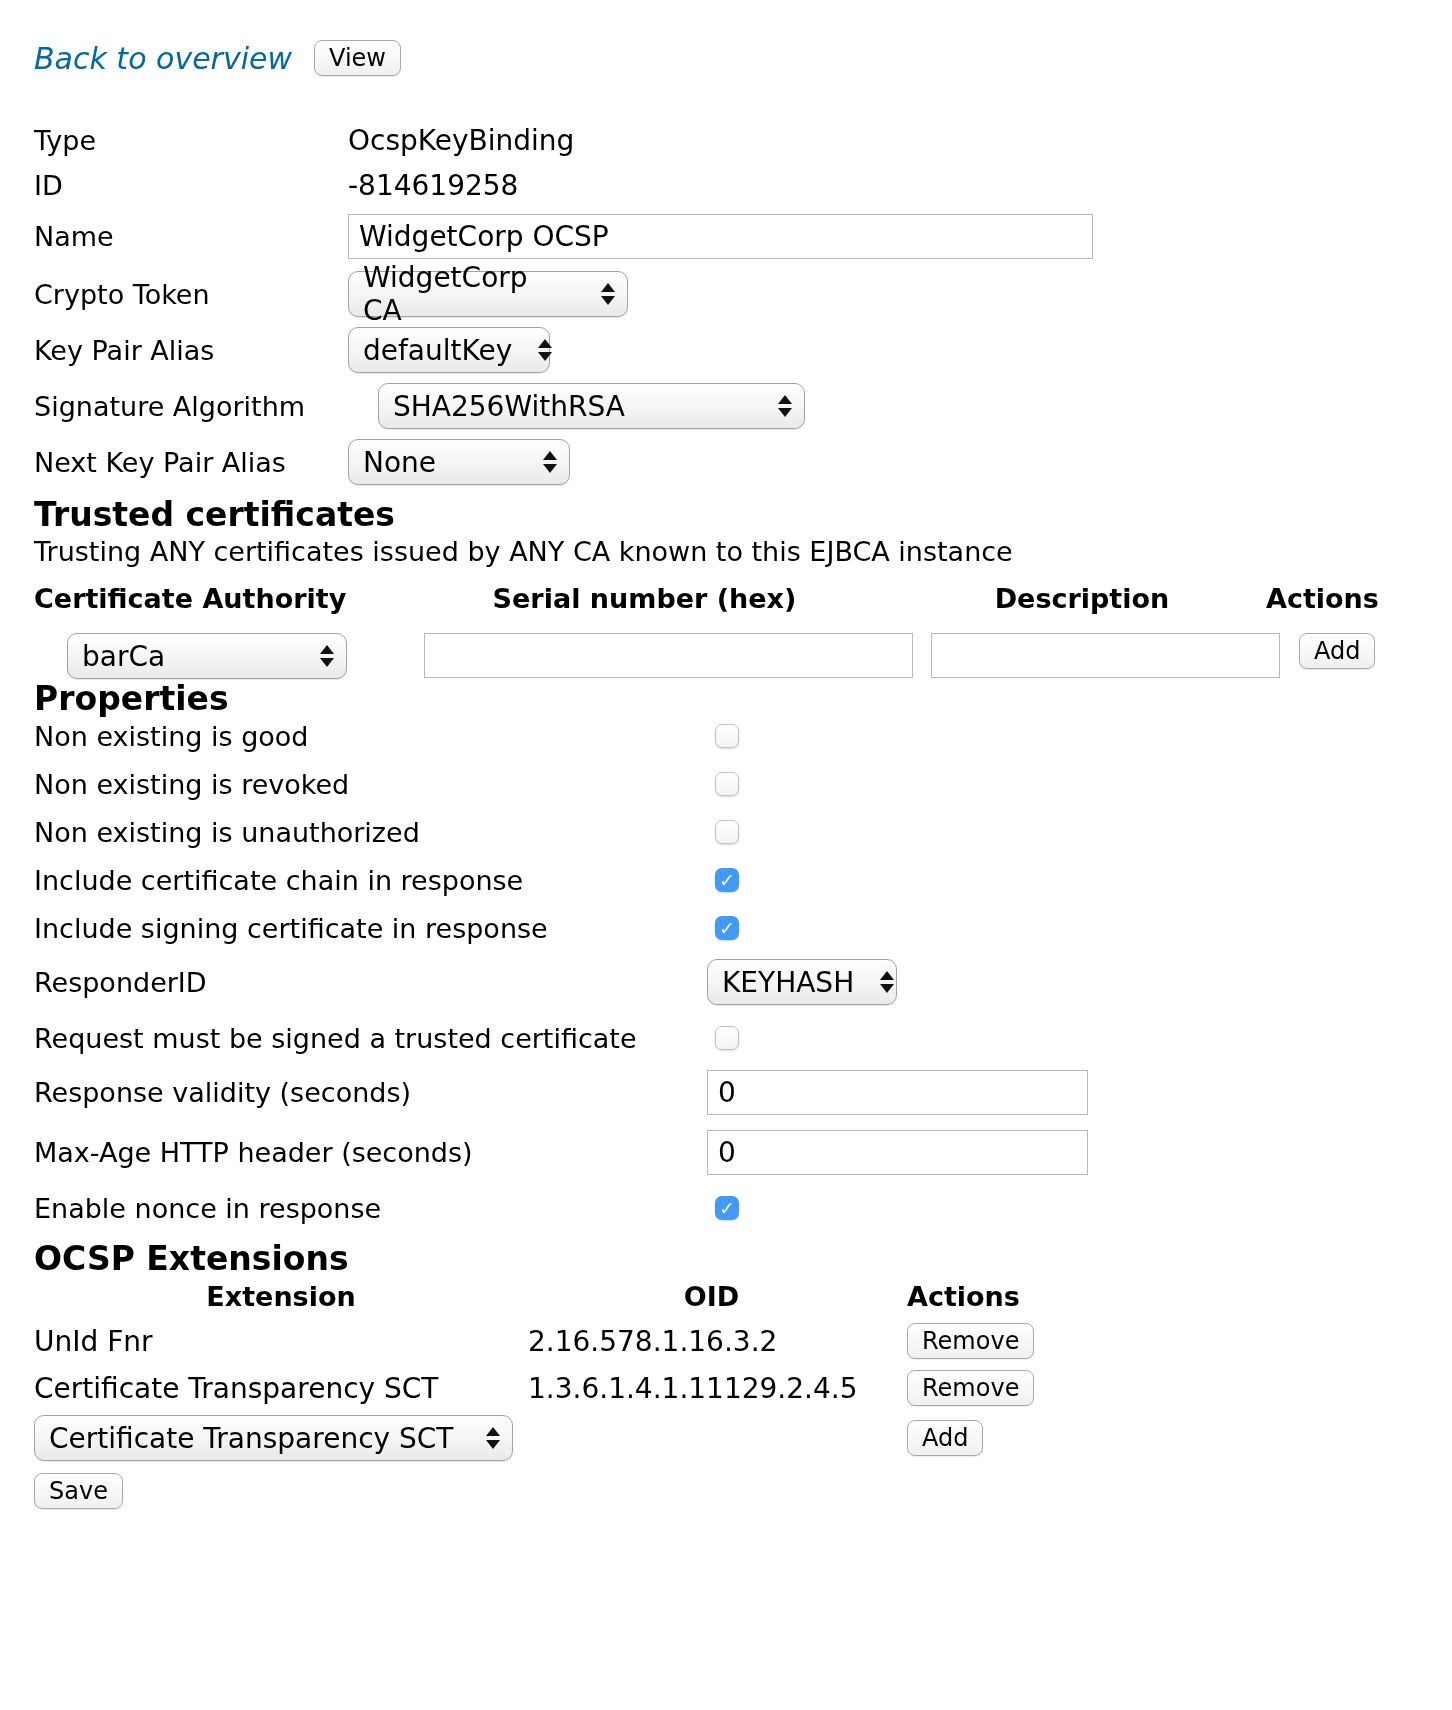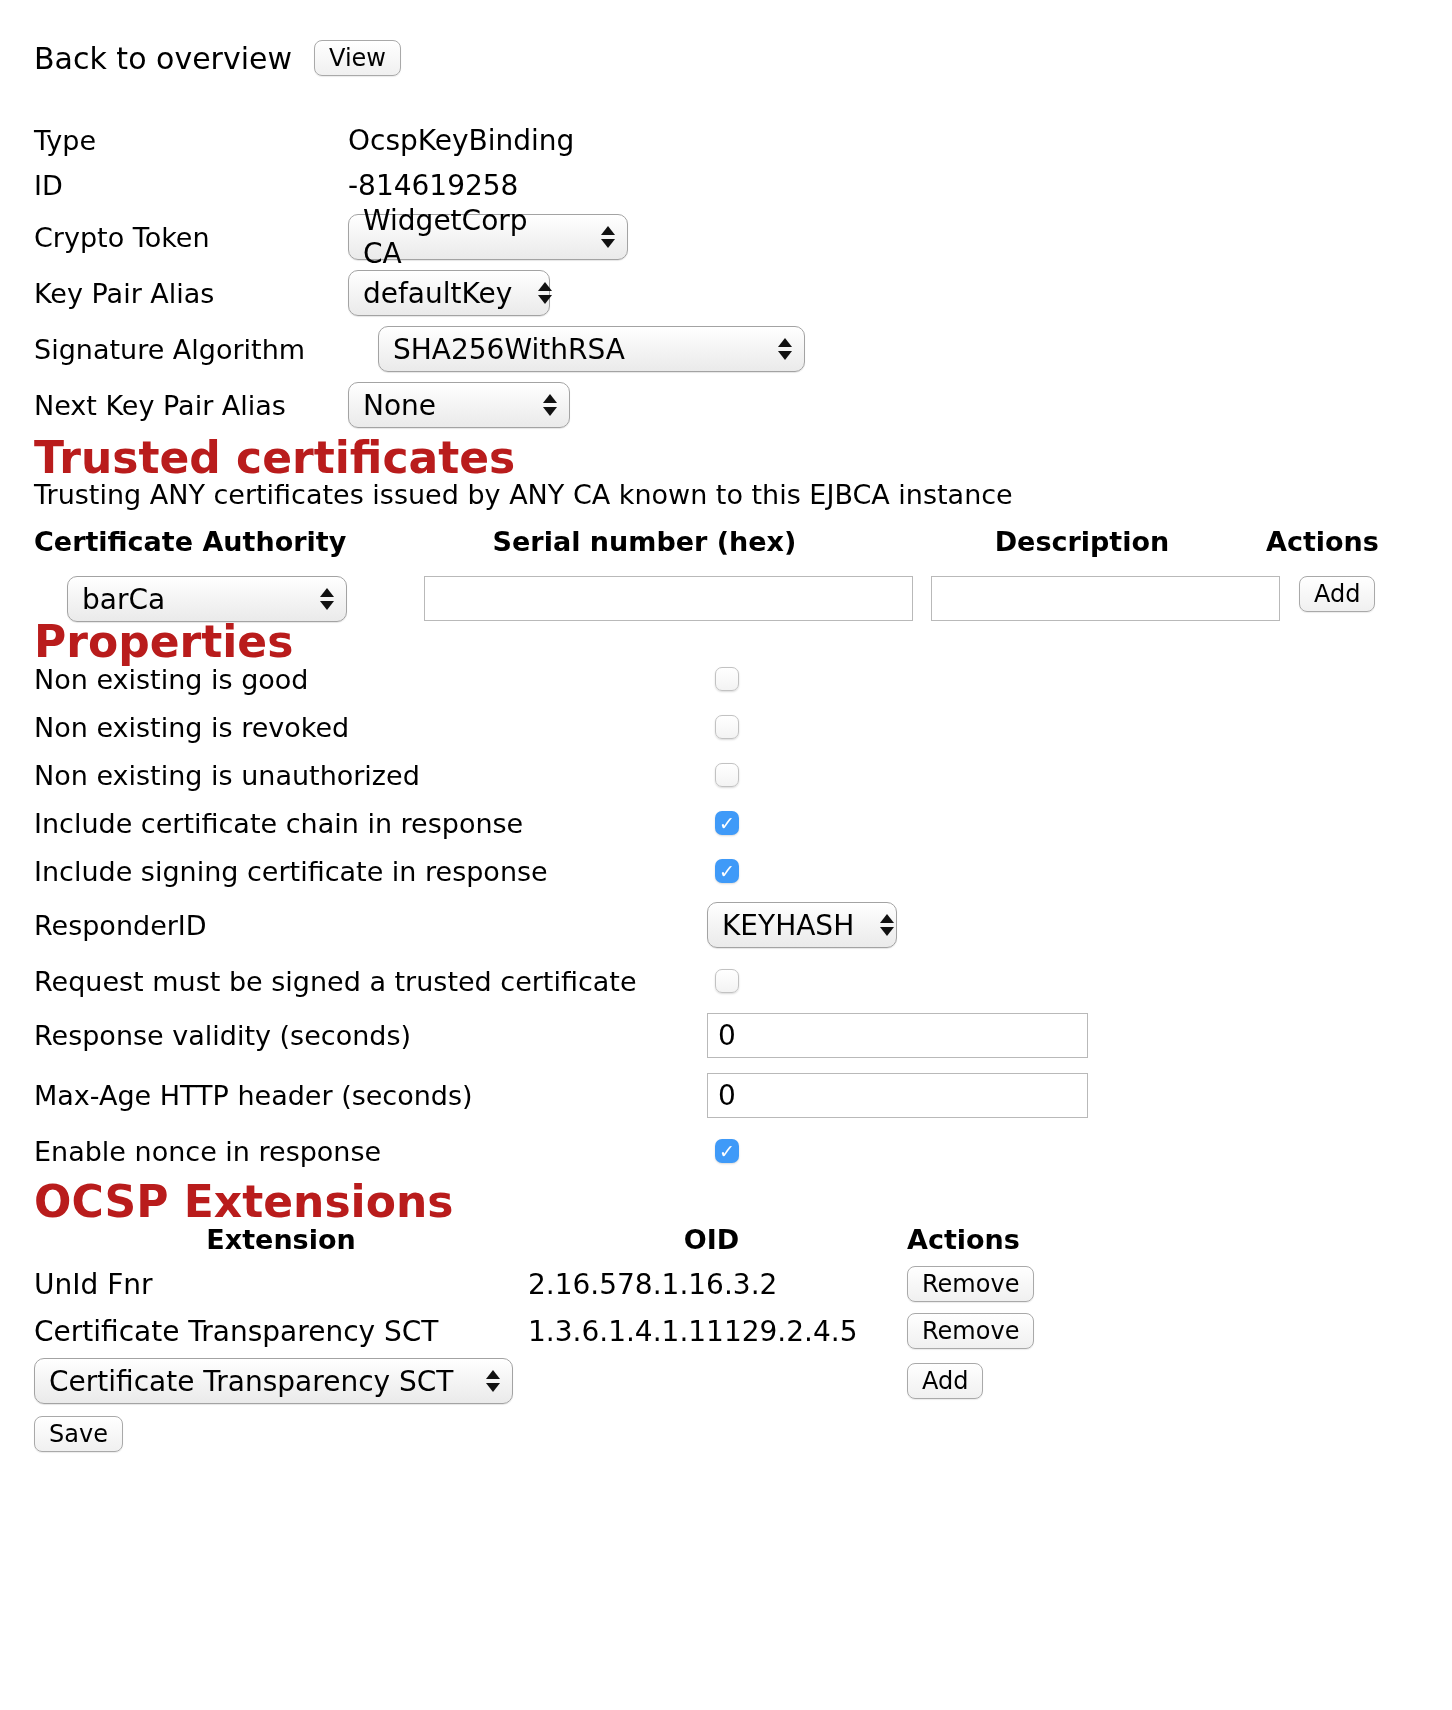--- a/index.html
+++ b/index.html
@@ -7,21 +7,21 @@
   .page{padding:6px 30px 40px 34px;}
 
   
   h1.title{margin:0;font-size:54px;line-height:62px;font-weight:bold;color:#2d568e;
            text-shadow:2px 2px 1px #c9c9c9;letter-spacing:0px;}
   .help-bracket{color:#2d568e;}
   .help-q{color:#2222cc;cursor:pointer;}
 
   
   .nav-row{margin-top:34px;display:flex;align-items:center;gap:22px;}
-  .back-link{color:#000000;font-size:30px;text-decoration:none;cursor:pointer;}
+  .back-link{color:#0369a1;font-size:30px;text-decoration:none;cursor:pointer;font-style:italic;}
 
   
   .btn{display:inline-flex;align-items:center;justify-content:center;
        border:1px solid #a9a9a9;border-radius:8px;
        background:linear-gradient(#ffffff,#f0f0f0);
        box-shadow:0 1px 1px rgba(0,0,0,0.08);
        font-size:24px;color:#000;padding:3px 14px;cursor:pointer;white-space:nowrap;
        font-family:inherit;}
 
   
@@ -39,21 +39,21 @@
   .select{display:inline-flex;align-items:center;justify-content:space-between;
           height:46px;border:1px solid #a3a3a3;border-radius:10px;
           background:linear-gradient(#ffffff,#eaeaea);
           box-shadow:0 1px 1px rgba(0,0,0,0.1);
           padding:0 12px 0 14px;font-size:28px;box-sizing:border-box;cursor:pointer;gap:12px;}
   .arrows{display:flex;flex-direction:column;gap:4px;margin-left:14px;flex:none;}
   .arrows .up{width:0;height:0;border-left:7px solid transparent;border-right:7px solid transparent;border-bottom:9px solid #111;}
   .arrows .down{width:0;height:0;border-left:7px solid transparent;border-right:7px solid transparent;border-top:9px solid #111;}
 
   
-  h2.sec{margin:0;font-size:44px;line-height:40px;font-weight:bold;color:#b91c1c;}
+  h2.sec{margin:0;font-size:33px;line-height:40px;font-weight:bold;color:#000000;}
   .h-trusted{margin-top:40px;margin-bottom:6px;}
   .h-props{margin-top:26px;}
   .h-ocsp{margin-top:44px;}
   .sec-desc{font-size:27px;line-height:34px;}
 
   
   .tc-grid{display:flex;align-items:flex-start;}
   .tc-c1{width:357px;flex:none;}
   .tc-c2{width:507px;flex:none;text-align:center;}
   .tc-c3{width:368px;flex:none;text-align:center;}
@@ -102,20 +102,24 @@
 
   <div class="summary">
     <div class="frow">
       <div class="flabel">Type</div>
       <div class="fvalue">OcspKeyBinding</div>
     </div>
     <div class="frow">
       <div class="flabel">ID</div>
       <div class="fvalue">-814619258</div>
     </div>
+    <div class="frow">
+      <div class="flabel">Name</div>
+      <input class="tinput" style="width: 745px;" value="WidgetCorp OCSP">
+    </div>
     <div class="frow sel-row">
       <div class="flabel">Crypto Token</div>
       <div class="select" style="width:280px;">
         <span>WidgetCorp CA</span>
         <span class="arrows">
             <span class="up"></span>
             <span class="down"></span>
           </span>
       </div>
     </div>

